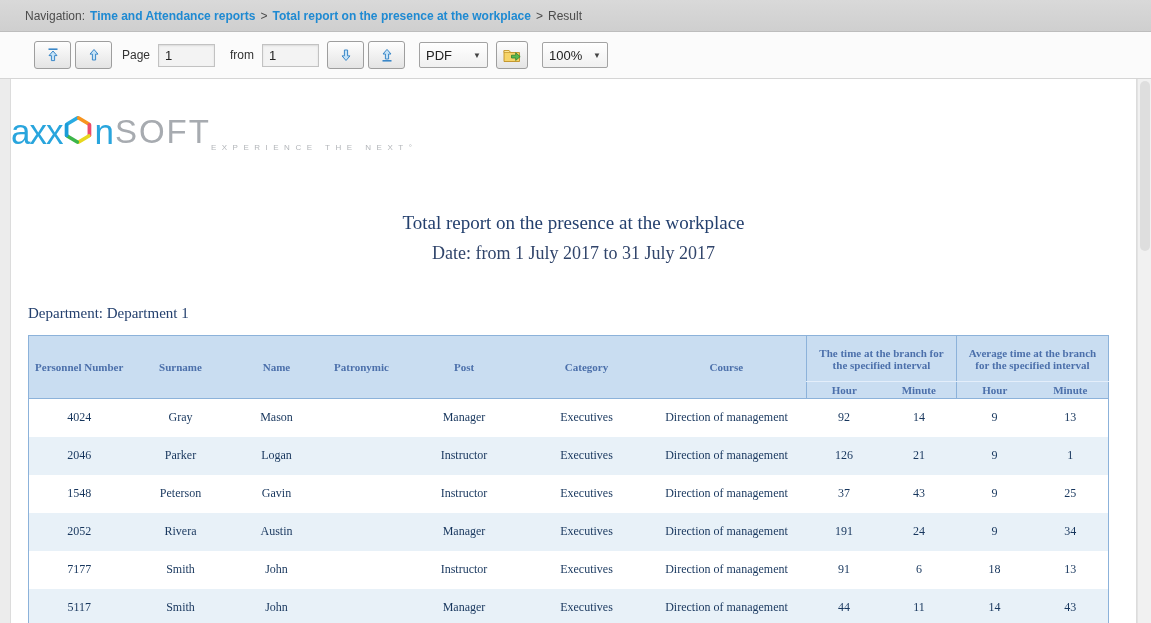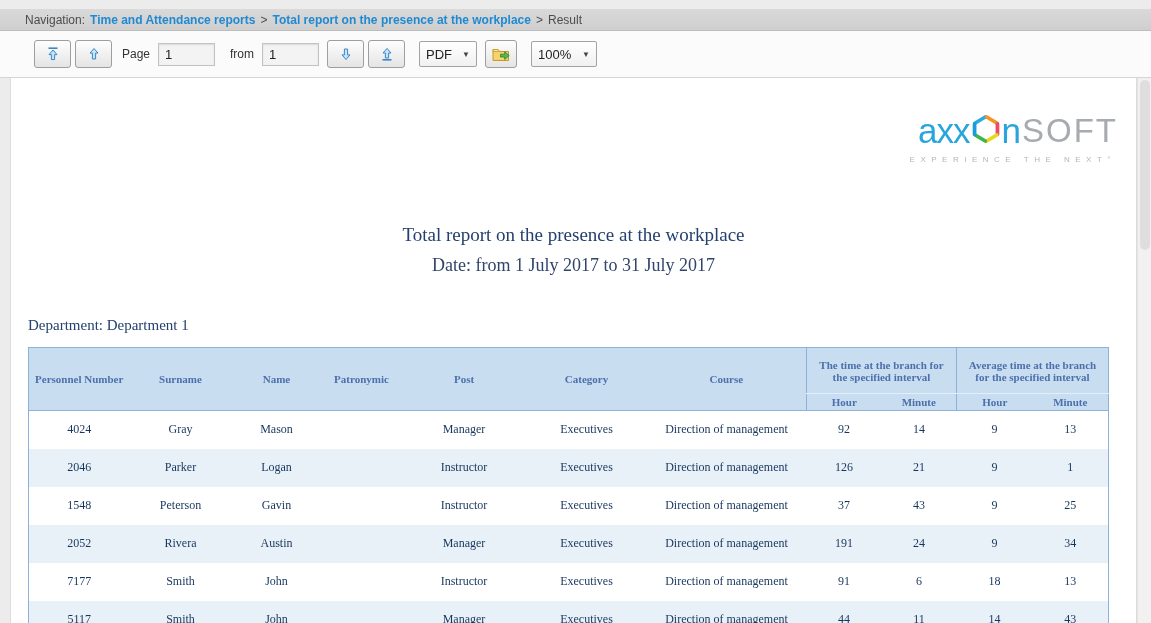--- a/index.html
+++ b/index.html
@@ -1,22 +1,22 @@
 <!DOCTYPE html>
 <html><head>
 <meta charset="utf-8">
 <style>
   * { margin:0; padding:0; box-sizing:border-box; }
   html,body { width:1151px; height:623px; overflow:hidden; background:#ececec;
               font-family:"Liberation Sans", sans-serif; }
 
   
-  .navbar { height:22px; background:linear-gradient(#d9d9d9,#cfcfcf);
+  .navbar { height:32px; background:linear-gradient(#d9d9d9,#cfcfcf);
             border-bottom:1px solid #bdbdbd; display:flex; align-items:center;
-            padding-left:25px; font-size:12px; color:#4c4c4c;margin-top:9px; }
+            padding-left:25px; font-size:12px; color:#4c4c4c; }
   .navbar a { color:#1f8ad2; font-weight:bold; text-decoration:none; cursor:pointer; }
   .navbar .sep { margin:0 5px; color:#4c4c4c; }
   .navbar .lbl { margin-right:5px; }
 
   
   .toolbar { height:47px; background:#fbfbfb; border-bottom:1px solid #d5d5d5;
              display:flex; align-items:center; padding-left:34px; font-size:12px; color:#333; }
   .tbtn { width:37px; height:28px; border:1px solid #9e9e9e; border-radius:3px;
           background:linear-gradient(#fefefe,#e4e4e4); display:flex; align-items:center;
           justify-content:center; cursor:pointer; margin-right:4px; }
@@ -24,34 +24,34 @@
   .tlabel { margin:0 8px 0 6px; }
   .tinput { width:57px; height:23px; border:1px solid #c2c2c2; background:#f3f3f3;
             box-shadow:inset 0 1px 2px rgba(0,0,0,.10); padding-left:6px; font-size:13px;
             color:#222; font-family:"Liberation Sans", sans-serif; }
   .gap10 { width:10px; } .gap8 { width:8px; }
   .select { height:26px; border:1px solid #a3a3a3; border-radius:2px;
             background:linear-gradient(#ffffff,#f0f0f0); display:flex; align-items:center;
             justify-content:space-between; padding:0 6px; font-size:13px; color:#222;
             cursor:pointer; margin-right:8px; }
   .select .caret { font-size:8px; color:#444; margin-left:8px; }
-  .sel-format { width:58px; } .sel-zoom { width:66px;text-align:center; }
+  .sel-format { width:69px; } .sel-zoom { width:66px;text-align:center; }
   .exportbtn { width:32px; height:28px; }
 
   
   .viewport { position:relative; height:554px; background:#ececec; }
   .page { position:absolute; left:10px; top:0; width:1127px; min-height:554px;
           background:#ffffff; border:1px solid #dcdcdc; border-top:none; }
   .vscroll { position:absolute; right:0; top:0; width:14px; height:554px; background:#f1f1f1;
              border-left:1px solid #e3e3e3; }
   .vscroll .thumb { position:absolute; top:2px; left:2px; width:10px; height:170px;
                     background:#dedede; border-radius:5px; }
 
   
-  .logo-wrap { margin-top:33px; padding-right:18px; display:flex; flex-direction:column;
+  .logo-wrap { margin-top:33px; padding-right:58px; display:flex; flex-direction:row;
                align-items:flex-end; }
   .logo-line { display:flex; align-items:center; }
   .logo-axx { font-size:35px; color:#29a5dd; letter-spacing:-1px; }
   .logo-hex { margin:0 1px; }
   .logo-soft { font-size:33px; color:#a7abb0; letter-spacing:2px; margin-left:2px; }
   .tagline { font-size:8px; letter-spacing:5.5px; color:#b3b6ba; margin-top:4px;
              padding-right:2px; white-space:nowrap; }
 
   
   .rtitle { text-align:center; margin-top:60px; font-family:"Liberation Serif", serif;

